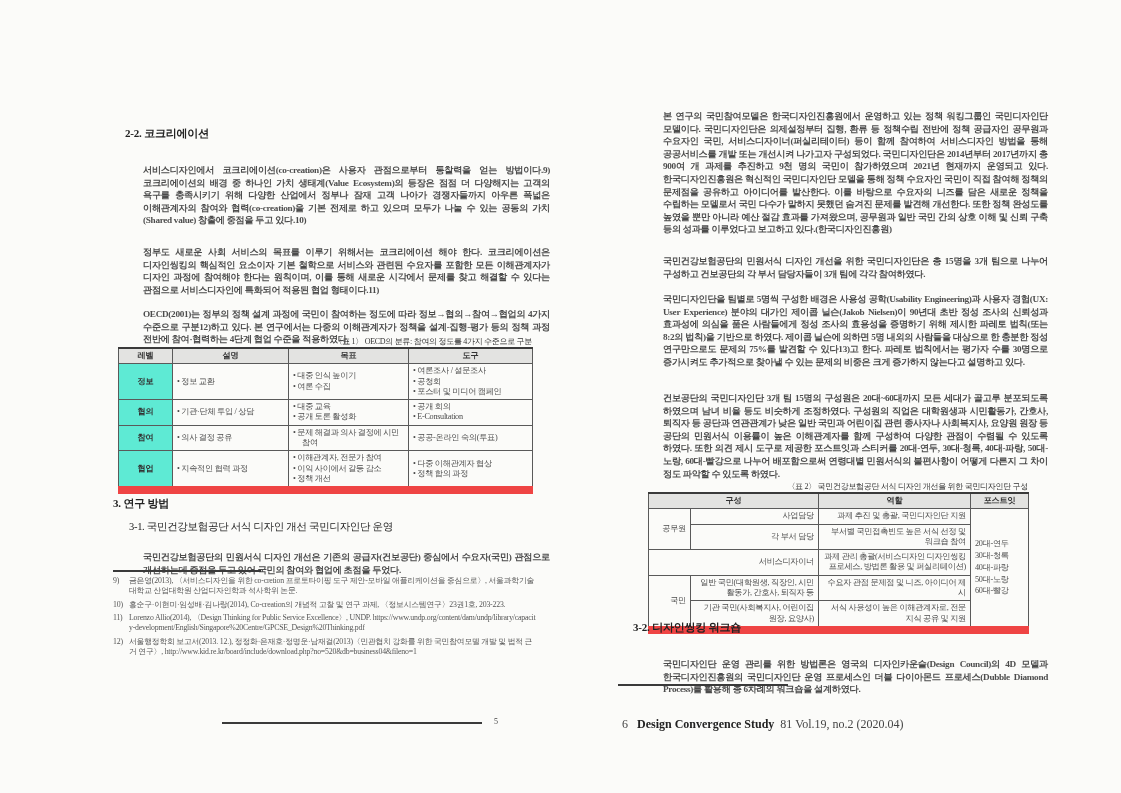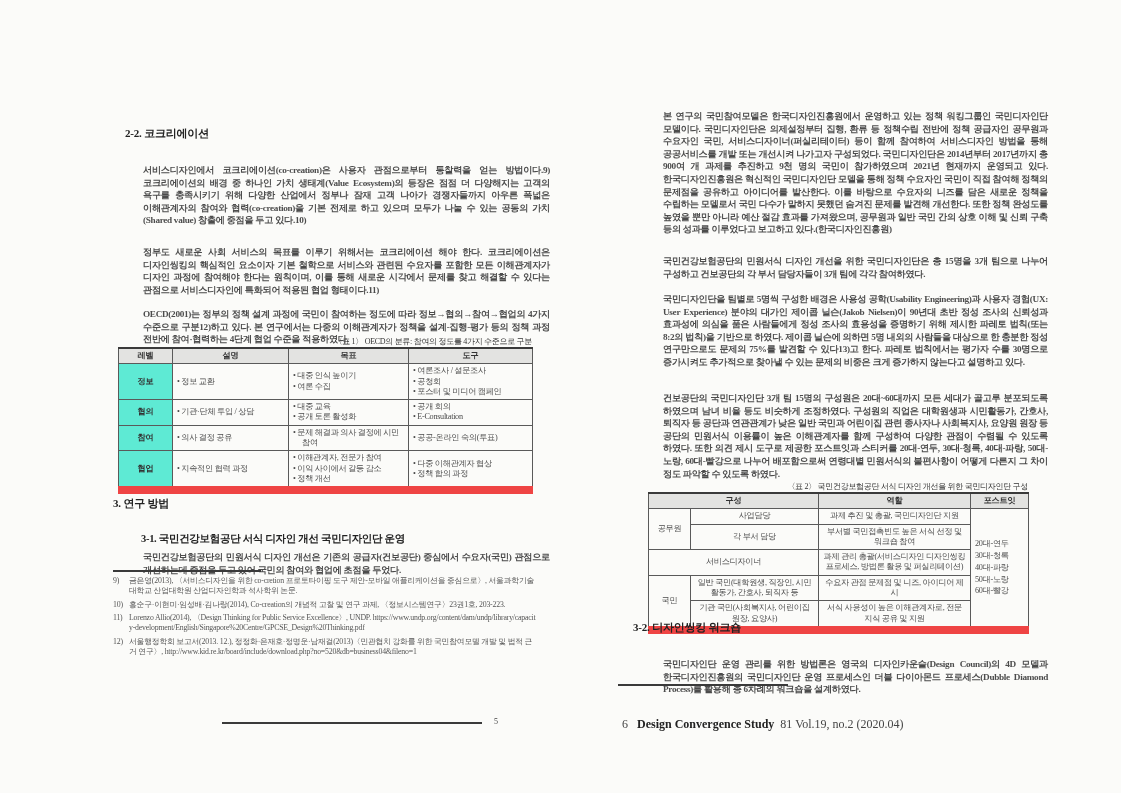--- a/index.html
+++ b/index.html
@@ -7,41 +7,41 @@
     width:1121px;height:793px;
     background:#e9e9e7;
     font-family:"Liberation Serif","DejaVu Serif",serif;
   }
   .sheet{
     position:relative;width:1121px;height:793px;overflow:hidden;
     background:#fbfbf9;color:#4a4a4a;
   }
   .abs{position:absolute;}
   .h-main{font-size:11px;font-weight:bold;color:#222;letter-spacing:-0.2px;margin:0;}
-  .h-sub{font-size:10.5px;font-weight:bold;color:#222;letter-spacing:-0.3px;margin:16px;}
+  .h-sub{font-size:10.5px;font-weight:normal;color:#222;letter-spacing:-0.3px;margin:4px;}
   p.body{
     margin:18px;font-size:9.2px;line-height:12.6px;letter-spacing:-0.3px;
     text-align:justify;color:#4c4c4c;word-break:keep-all;font-weight:bold;
   }
   .caption{
     font-size:8px;font-weight:normal;color:#333;text-align:right;letter-spacing:-0.3px;margin:0;
   }
   table.paper{
     border-collapse:collapse;table-layout:fixed;
     border-top:2px solid #3a3a3a;border-bottom:8px solid #ef4444;
     font-size:8.2px;line-height:10.3px;letter-spacing:-0.3px;color:#4c4c4c;
   }
   table.paper th, table.paper td{
     border:1px solid #5a5a5a;padding:2px 4px;vertical-align:middle;
   }
   table.paper th{
     background:#e3e3e1;font-weight:bold;text-align:center;color:#333;
   }
   td.level{background:#5eead4;font-weight:bold;text-align:center;color:#333;}
-  td.ctr{text-align:center;}
+  td.ctr{text-align:right;}
   .li{padding-left:9px;text-indent:-9px;text-align:left;}
   .li::before{content:"•  ";}
   .postit div{line-height:11.8px;}
   .fn{
     font-size:7.8px;line-height:9.8px;letter-spacing:-0.2px;color:#555;
     padding-left:16px;margin:0 0 4px 0;word-break:break-all;text-align:left;
   }
   .fn .num{display:inline-block;width:16px;margin-left:-16px;}
   .rule{background:#3a3a3a;height:1.5px;}
   .footer-text{font-size:12px;color:#444;letter-spacing:0;margin-left:15px;}

